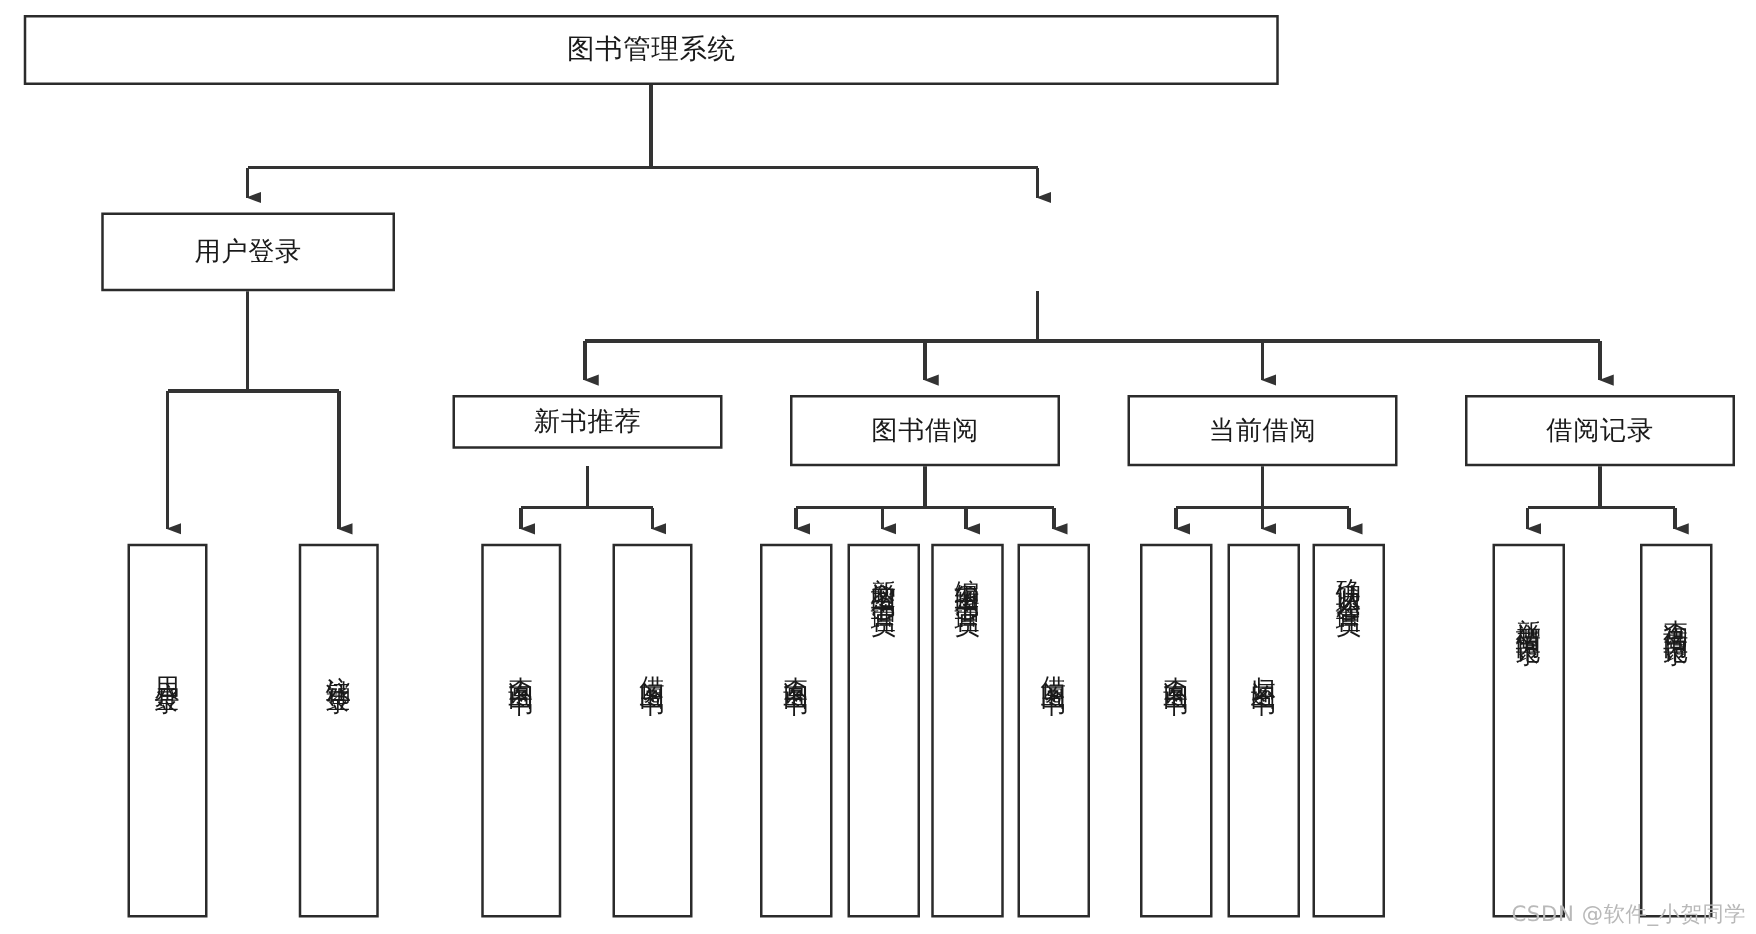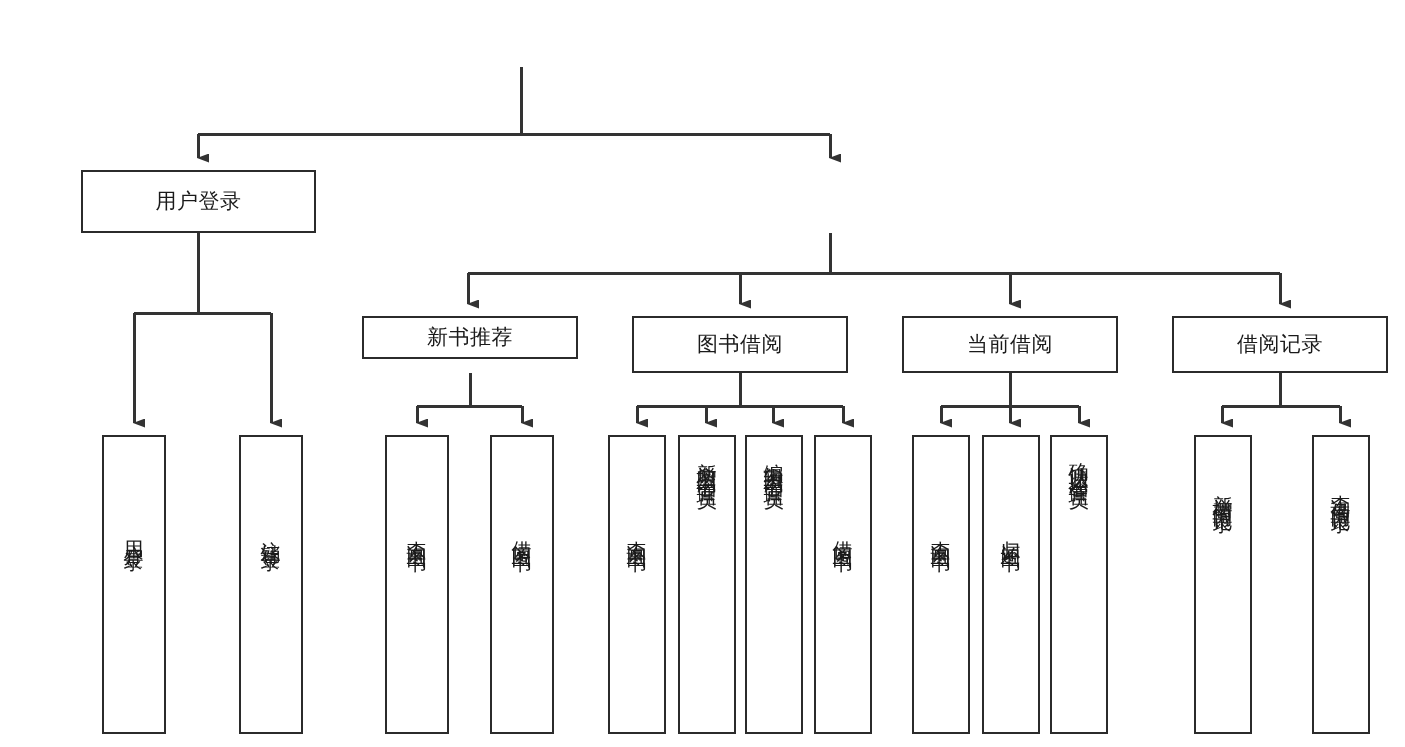--- a/index.html
+++ b/index.html
@@ -108,20 +108,23 @@
       <path d="M1010,406 L1010,423" marker-end="url(#arw)"></path>
       <path d="M1079,406 L1079,423" marker-end="url(#arw)"></path>
 
       <path d="M1280,373 L1280,406"></path>
       <path d="M1222,406 L1340,406"></path>
       <path d="M1222,406 L1222,423" marker-end="url(#arw)"></path>
       <path d="M1340,406 L1340,423" marker-end="url(#arw)"></path>
     </g>
   </svg>
 
+  <div class="node h root" style="left:19px;top:12px;width:1004px;height:56px;">
+    <span class="lbl">图书管理系统</span>
+  </div>
 
   <div class="node h" style="left:81px;top:170px;width:235px;height:63px;">
     <span class="lbl">用户登录</span>
   </div>
 
   <div class="node h" style="left:362px;top:316px;width:216px;height:43px;">
     <span class="lbl">新书推荐</span>
   </div>
   <div class="node h" style="left:632px;top:316px;width:216px;height:57px;">
     <span class="lbl">图书借阅</span>
@@ -170,14 +173,15 @@
     <span class="lbl">确认归还（管理员）</span>
   </div>
 
   <div class="node v" style="left:1194px;top:435px;width:58px;height:299px;padding-top:42px;">
     <span class="lbl">新增借阅记录</span>
   </div>
   <div class="node v" style="left:1312px;top:435px;width:58px;height:299px;padding-top:42px;">
     <span class="lbl">查询借阅记录</span>
   </div>
 
+  <div class="watermark">CSDN @软件_小贺同学</div>
 
 </div>
 
 </body></html>

